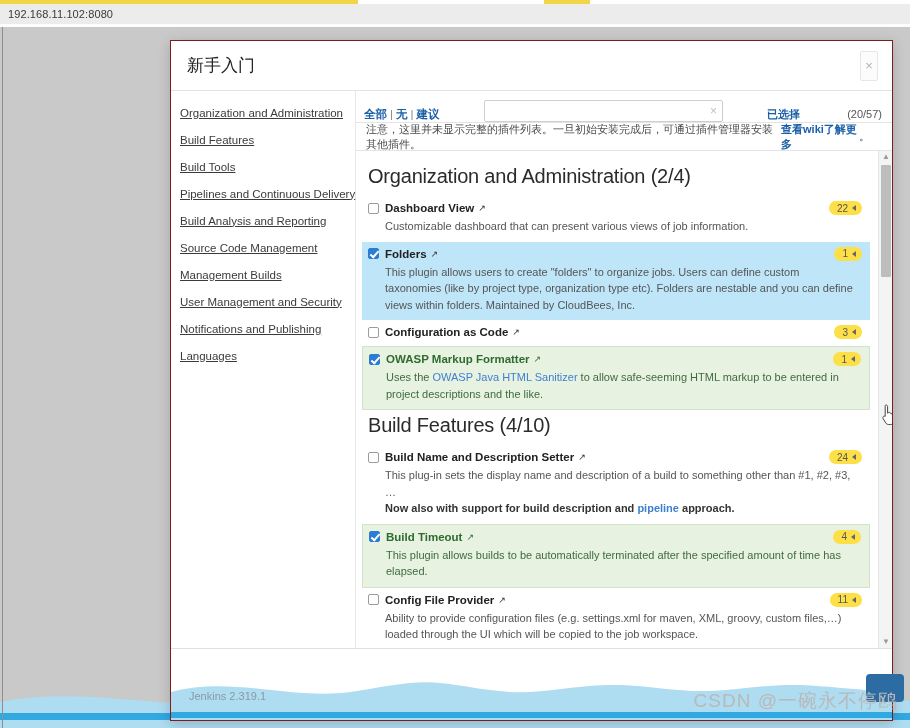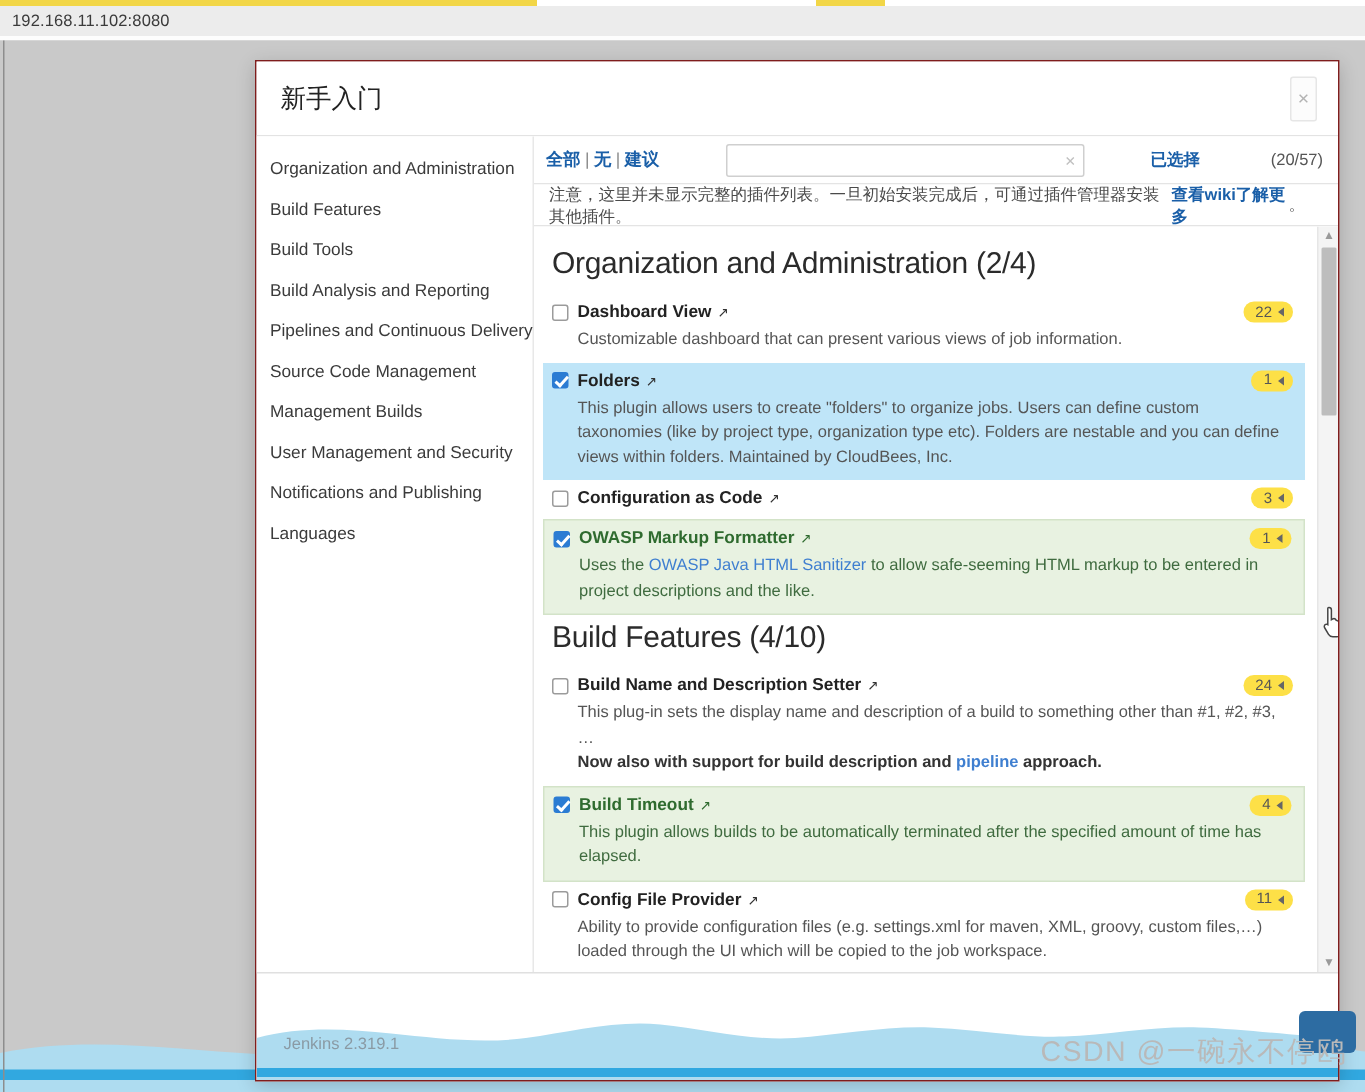--- a/index.html
+++ b/index.html
@@ -93,29 +93,30 @@
     width: 185px; flex: 0 0 185px;
     border-right: 1px solid #e8e8e8;
     background: #fff;
     padding-top: 8px;
   }
   .sidebar-item {
     font-size: 11.5px; color: #3b3b3b;
     padding: 7.5px 10px 7.5px 9px;
     cursor: pointer;
     white-space: nowrap;
+    text-decoration: underline;
   }
 
   
   #right-col {
     flex: 1 1 auto; display: flex; flex-direction: column; min-width: 0;
   }
   #filter-bar {
     height: 32px; flex: 0 0 32px;
-    display: flex; align-items: center;
+    display: flex; align-items: flex-end;
     border-bottom: 1px solid #e4e4e4;
     padding: 0 10px 0 8px;
     background: #fff;
     gap: 32px;
   }
   #filter-links {
     font-size: 11.5px; color: #1a5fa8; font-weight: bold;
     white-space: nowrap;
   }
   #filter-links .sep { color: #888; font-weight: normal; margin: 0 3px; }
@@ -316,22 +317,22 @@
     <div id="modal-title">新手入门</div>
     <div id="modal-close">×</div>
   </div>
 
   <div id="modal-body">
 
     <div id="sidebar">
       <div class="sidebar-item">Organization and Administration</div>
       <div class="sidebar-item">Build Features</div>
       <div class="sidebar-item">Build Tools</div>
+      <div class="sidebar-item">Pipelines and Continuous Delivery</div>
       <div class="sidebar-item">Build Analysis and Reporting</div>
-      <div class="sidebar-item">Pipelines and Continuous Delivery</div>
       <div class="sidebar-item">Source Code Management</div>
       <div class="sidebar-item">Management Builds</div>
       <div class="sidebar-item">User Management and Security</div>
       <div class="sidebar-item">Notifications and Publishing</div>
       <div class="sidebar-item">Languages</div>
     </div>
 
     <div id="right-col">
 
       <div id="filter-bar">

